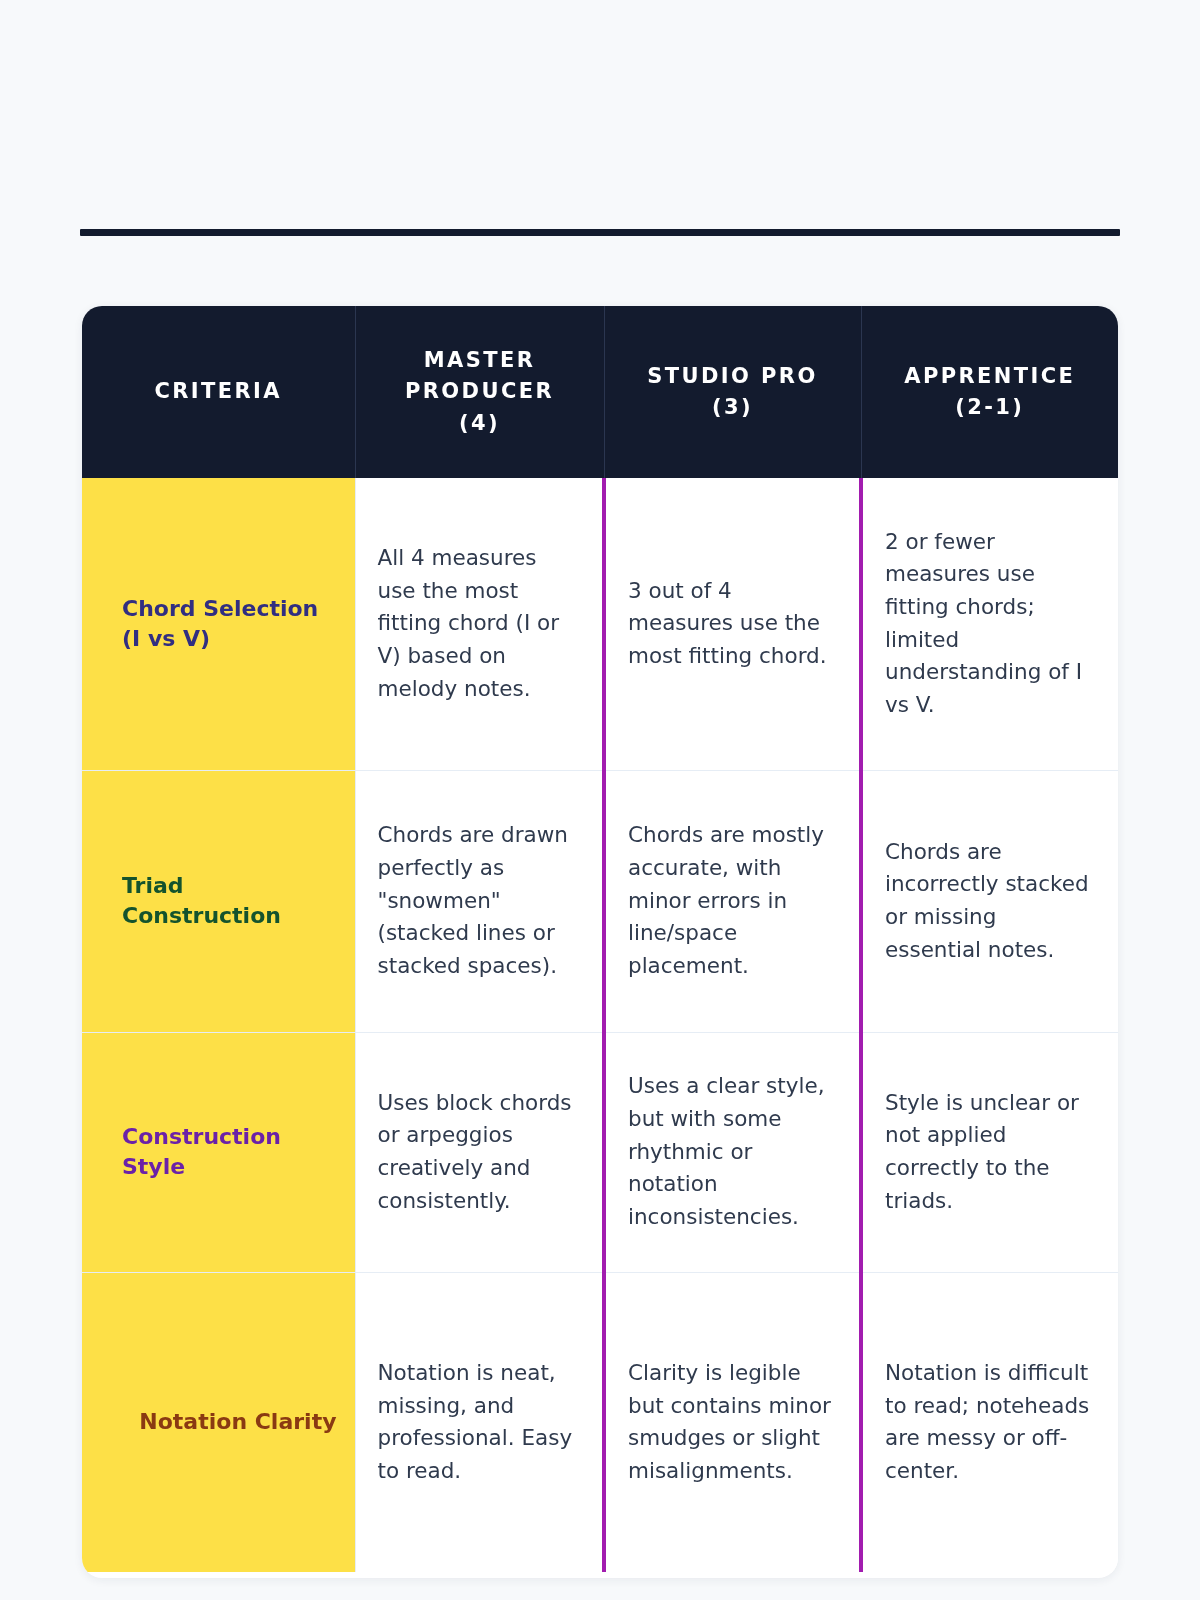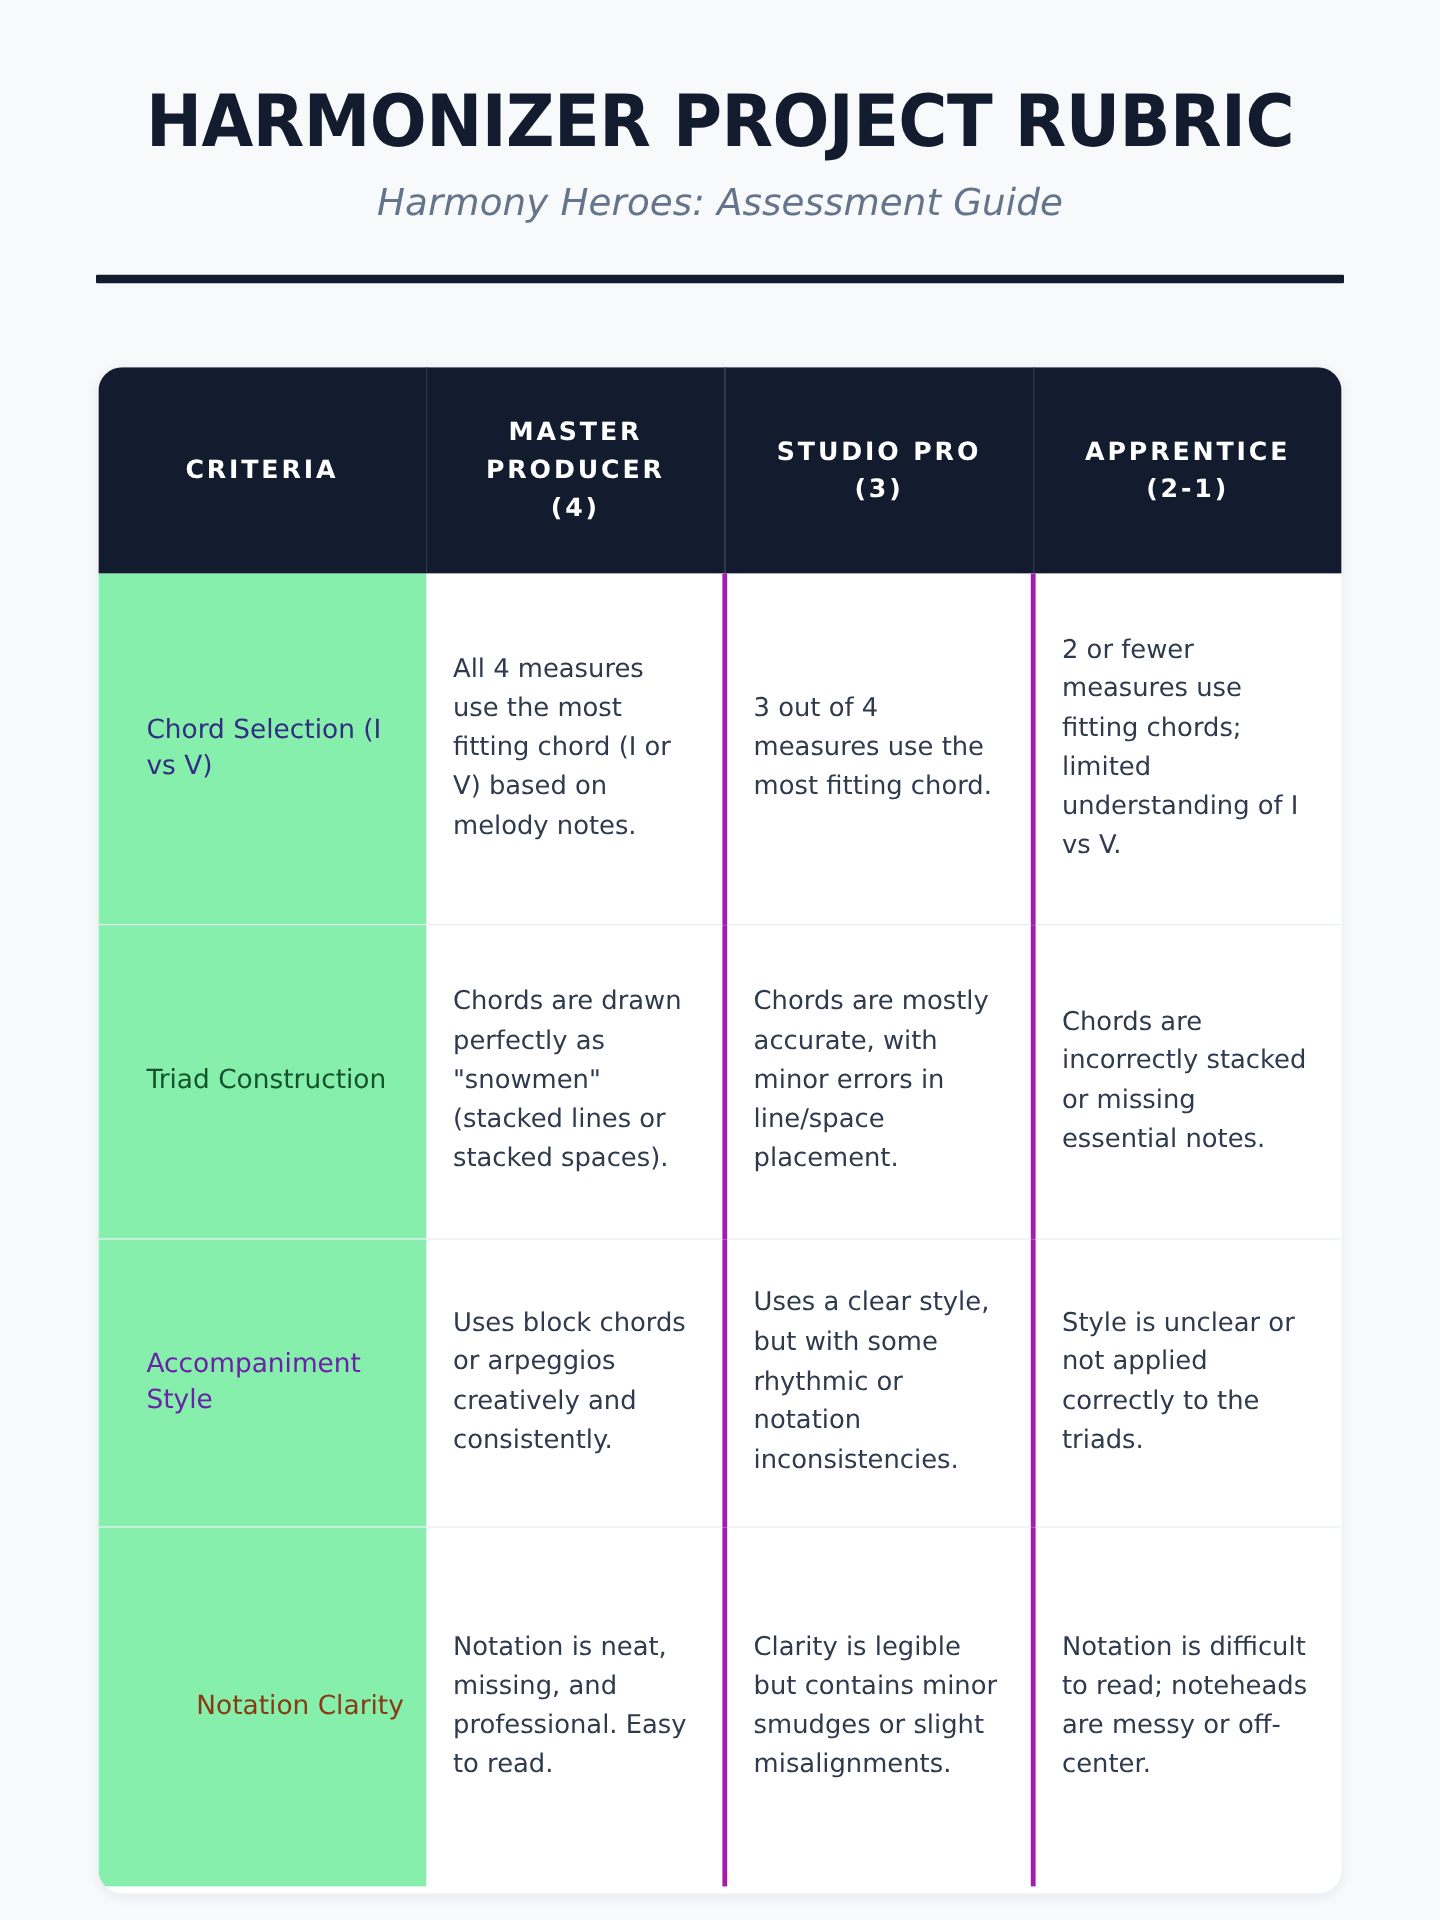--- a/index.html
+++ b/index.html
@@ -111,25 +111,25 @@
     padding: 24px 22px;
     border-top: 1px solid #e6edf5;
     border-right: 4px solid #a21caf;
     box-sizing: border-box;
     background: #ffffff;
   }
   tbody td:last-child { border-right: none; margin-left: 44px; }
   tbody tr:first-child td { border-top: none; }
 
   td.criteria-cell {
-    background: #86efac;
+    background: #fde047;
     border-right: 1px solid #e6edf5;
     font-family: "DejaVu Sans", "Liberation Sans", sans-serif;
     font-size: 22px;
-    font-weight: 400;
+    font-weight: 700;
     line-height: 1.36;
     padding-left: 40px;
     padding-right: 18px;
   }
 
   td.desc-cell {
     font-family: "DejaVu Sans", "Liberation Sans", sans-serif;
     font-size: 21.5px;
     font-weight: 400;
     line-height: 1.52;
@@ -140,24 +140,20 @@
   tr.row-0 td { height: 292px; }
   tr.row-1 td { height: 262px; }
   tr.row-2 td { height: 240px; }
   tr.row-3 td { height: 300px; }
 </style>
 </head>
 <body>
 
 <div class="page">
 
-  <div class="header">
-    <h1 class="doc-title">HARMONIZER PROJECT RUBRIC</h1>
-    <p class="doc-subtitle">Harmony Heroes: Assessment Guide</p>
-  </div>
 
   <div class="accent-rule"></div>
 
   <div class="table-wrap">
     <table class="rubric">
       <colgroup>
         <col class="c-criteria">
         <col class="c-lvl1">
         <col class="c-lvl2">
         <col class="c-lvl3">
@@ -191,21 +187,21 @@
         </tr>
 
         <tr class="row-1">
           <td class="criteria-cell" style="color: rgb(20, 83, 45);">Triad Construction</td>
           <td class="desc-cell">Chords are drawn perfectly as "snowmen" (stacked lines or stacked spaces).</td>
           <td class="desc-cell">Chords are mostly accurate, with minor errors in line/space placement.</td>
           <td class="desc-cell">Chords are incorrectly stacked or missing essential notes.</td>
         </tr>
 
         <tr class="row-2">
-          <td class="criteria-cell" style="color: rgb(107, 33, 168);">Accompaniment Style</td>
+          <td class="criteria-cell" style="color: rgb(107, 33, 168);">Construction Style</td>
           <td class="desc-cell">Uses block chords or arpeggios creatively and consistently.</td>
           <td class="desc-cell">Uses a clear style, but with some rhythmic or notation inconsistencies.</td>
           <td class="desc-cell">Style is unclear or not applied correctly to the triads.</td>
         </tr>
 
         <tr class="row-3">
           <td class="criteria-cell" style="color: rgb(138, 58, 18); text-align: right;">Notation Clarity</td>
           <td class="desc-cell">Notation is neat, missing, and professional. Easy to read.</td>
           <td class="desc-cell">Clarity is legible but contains minor smudges or slight misalignments.</td>
           <td class="desc-cell">Notation is difficult to read; noteheads are messy or off-center.</td>

